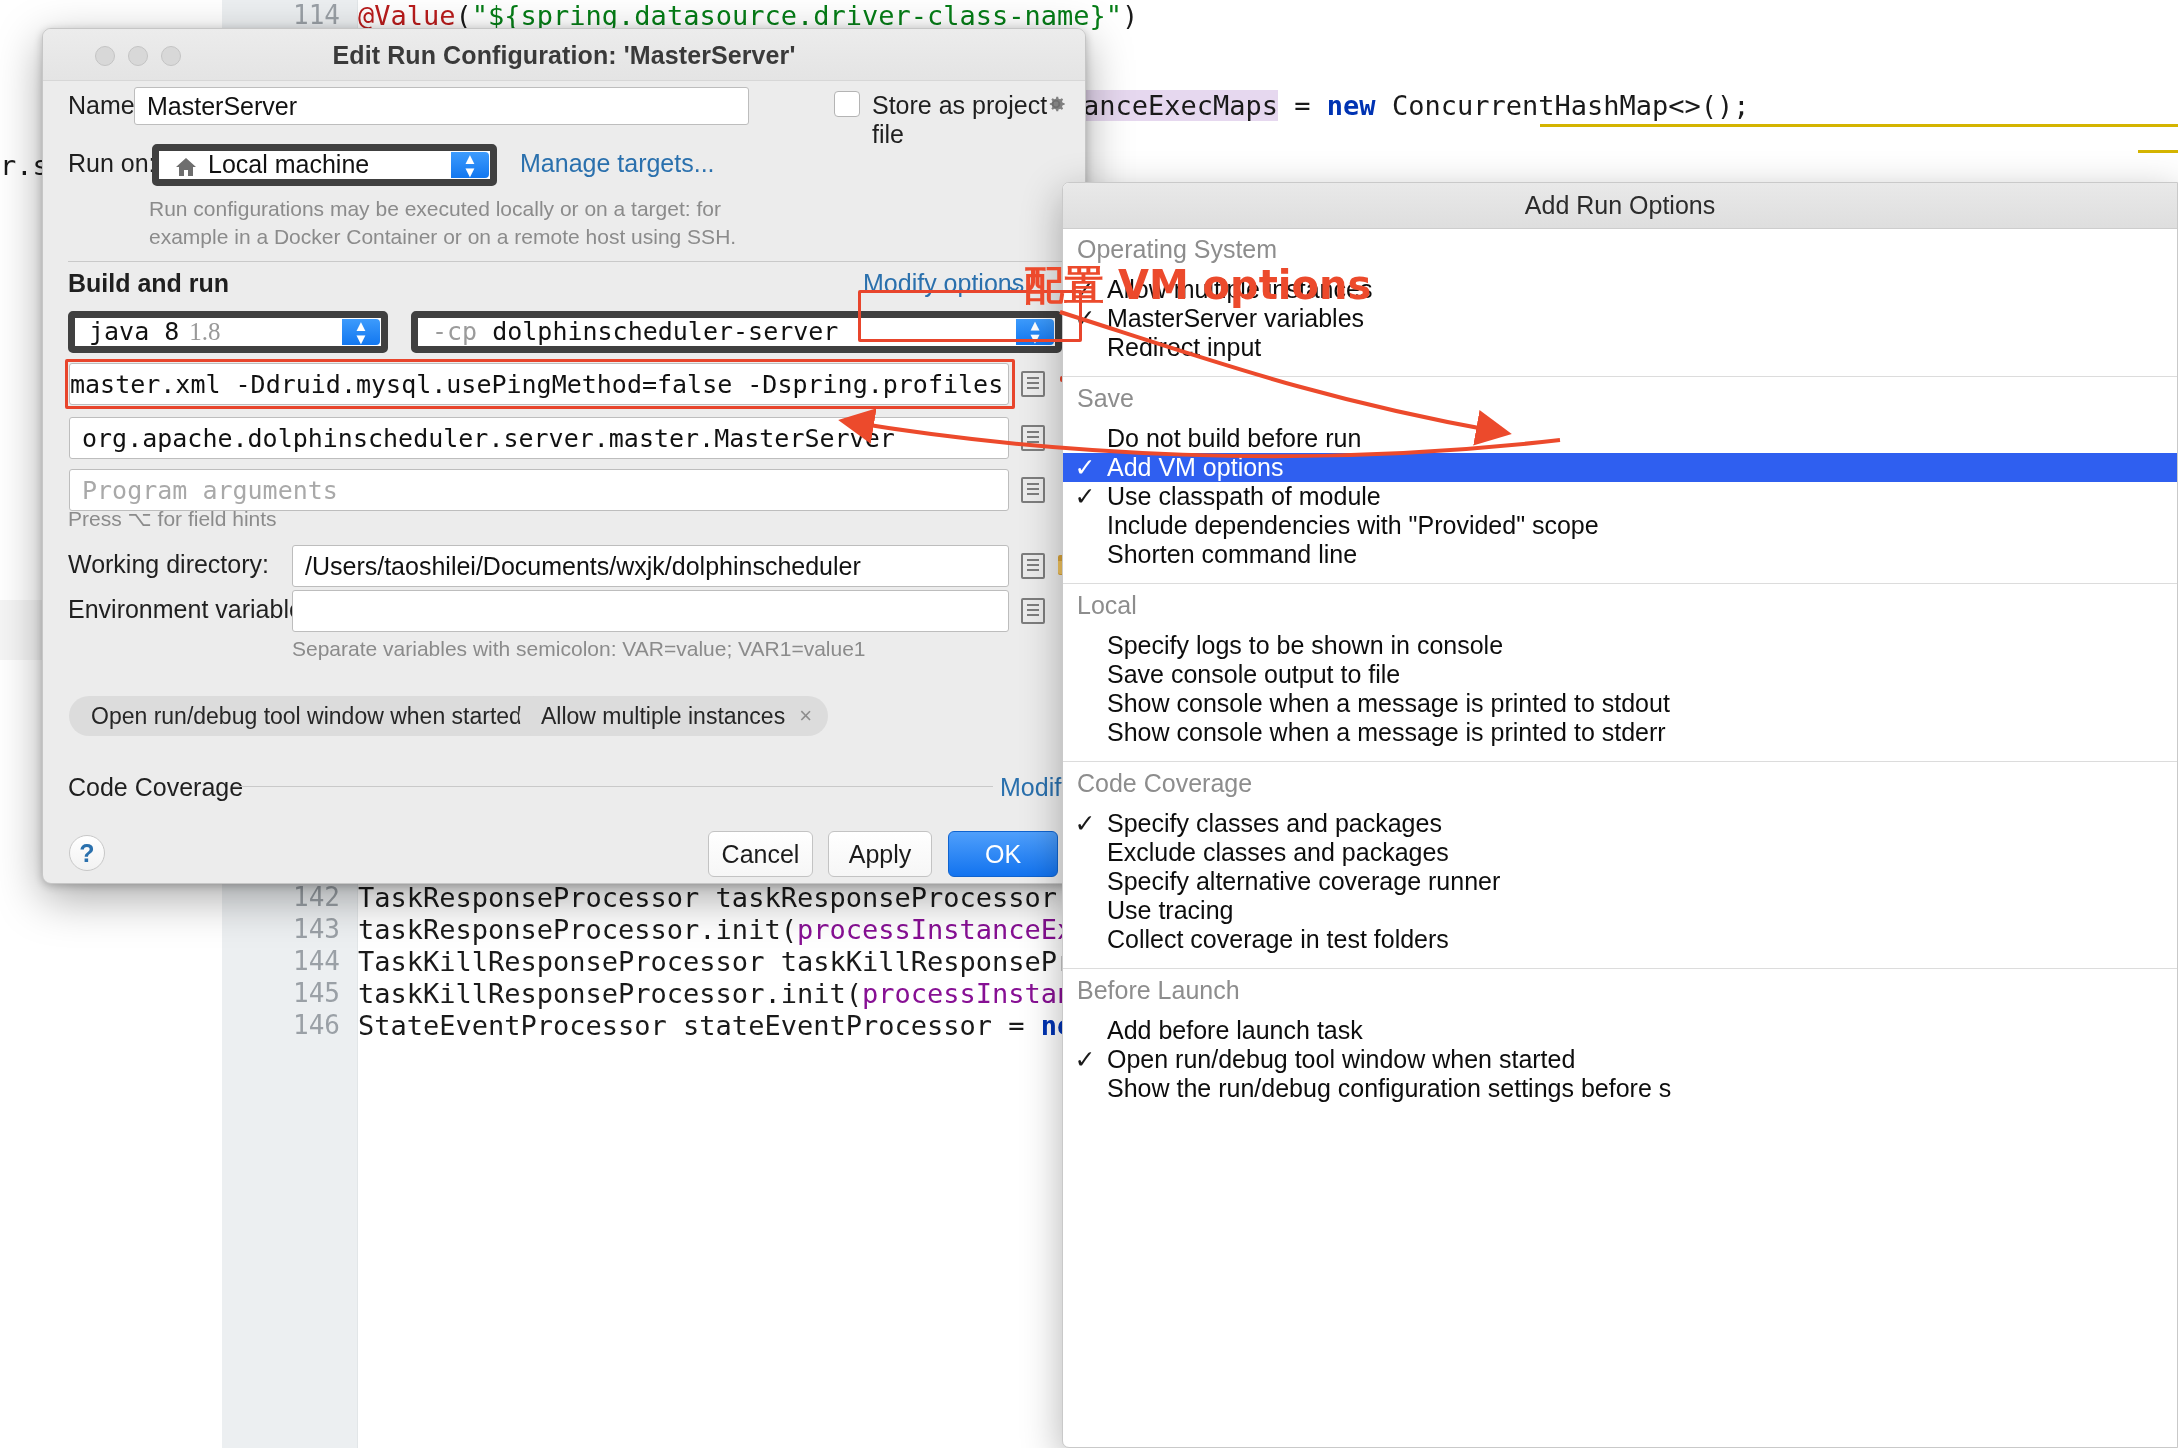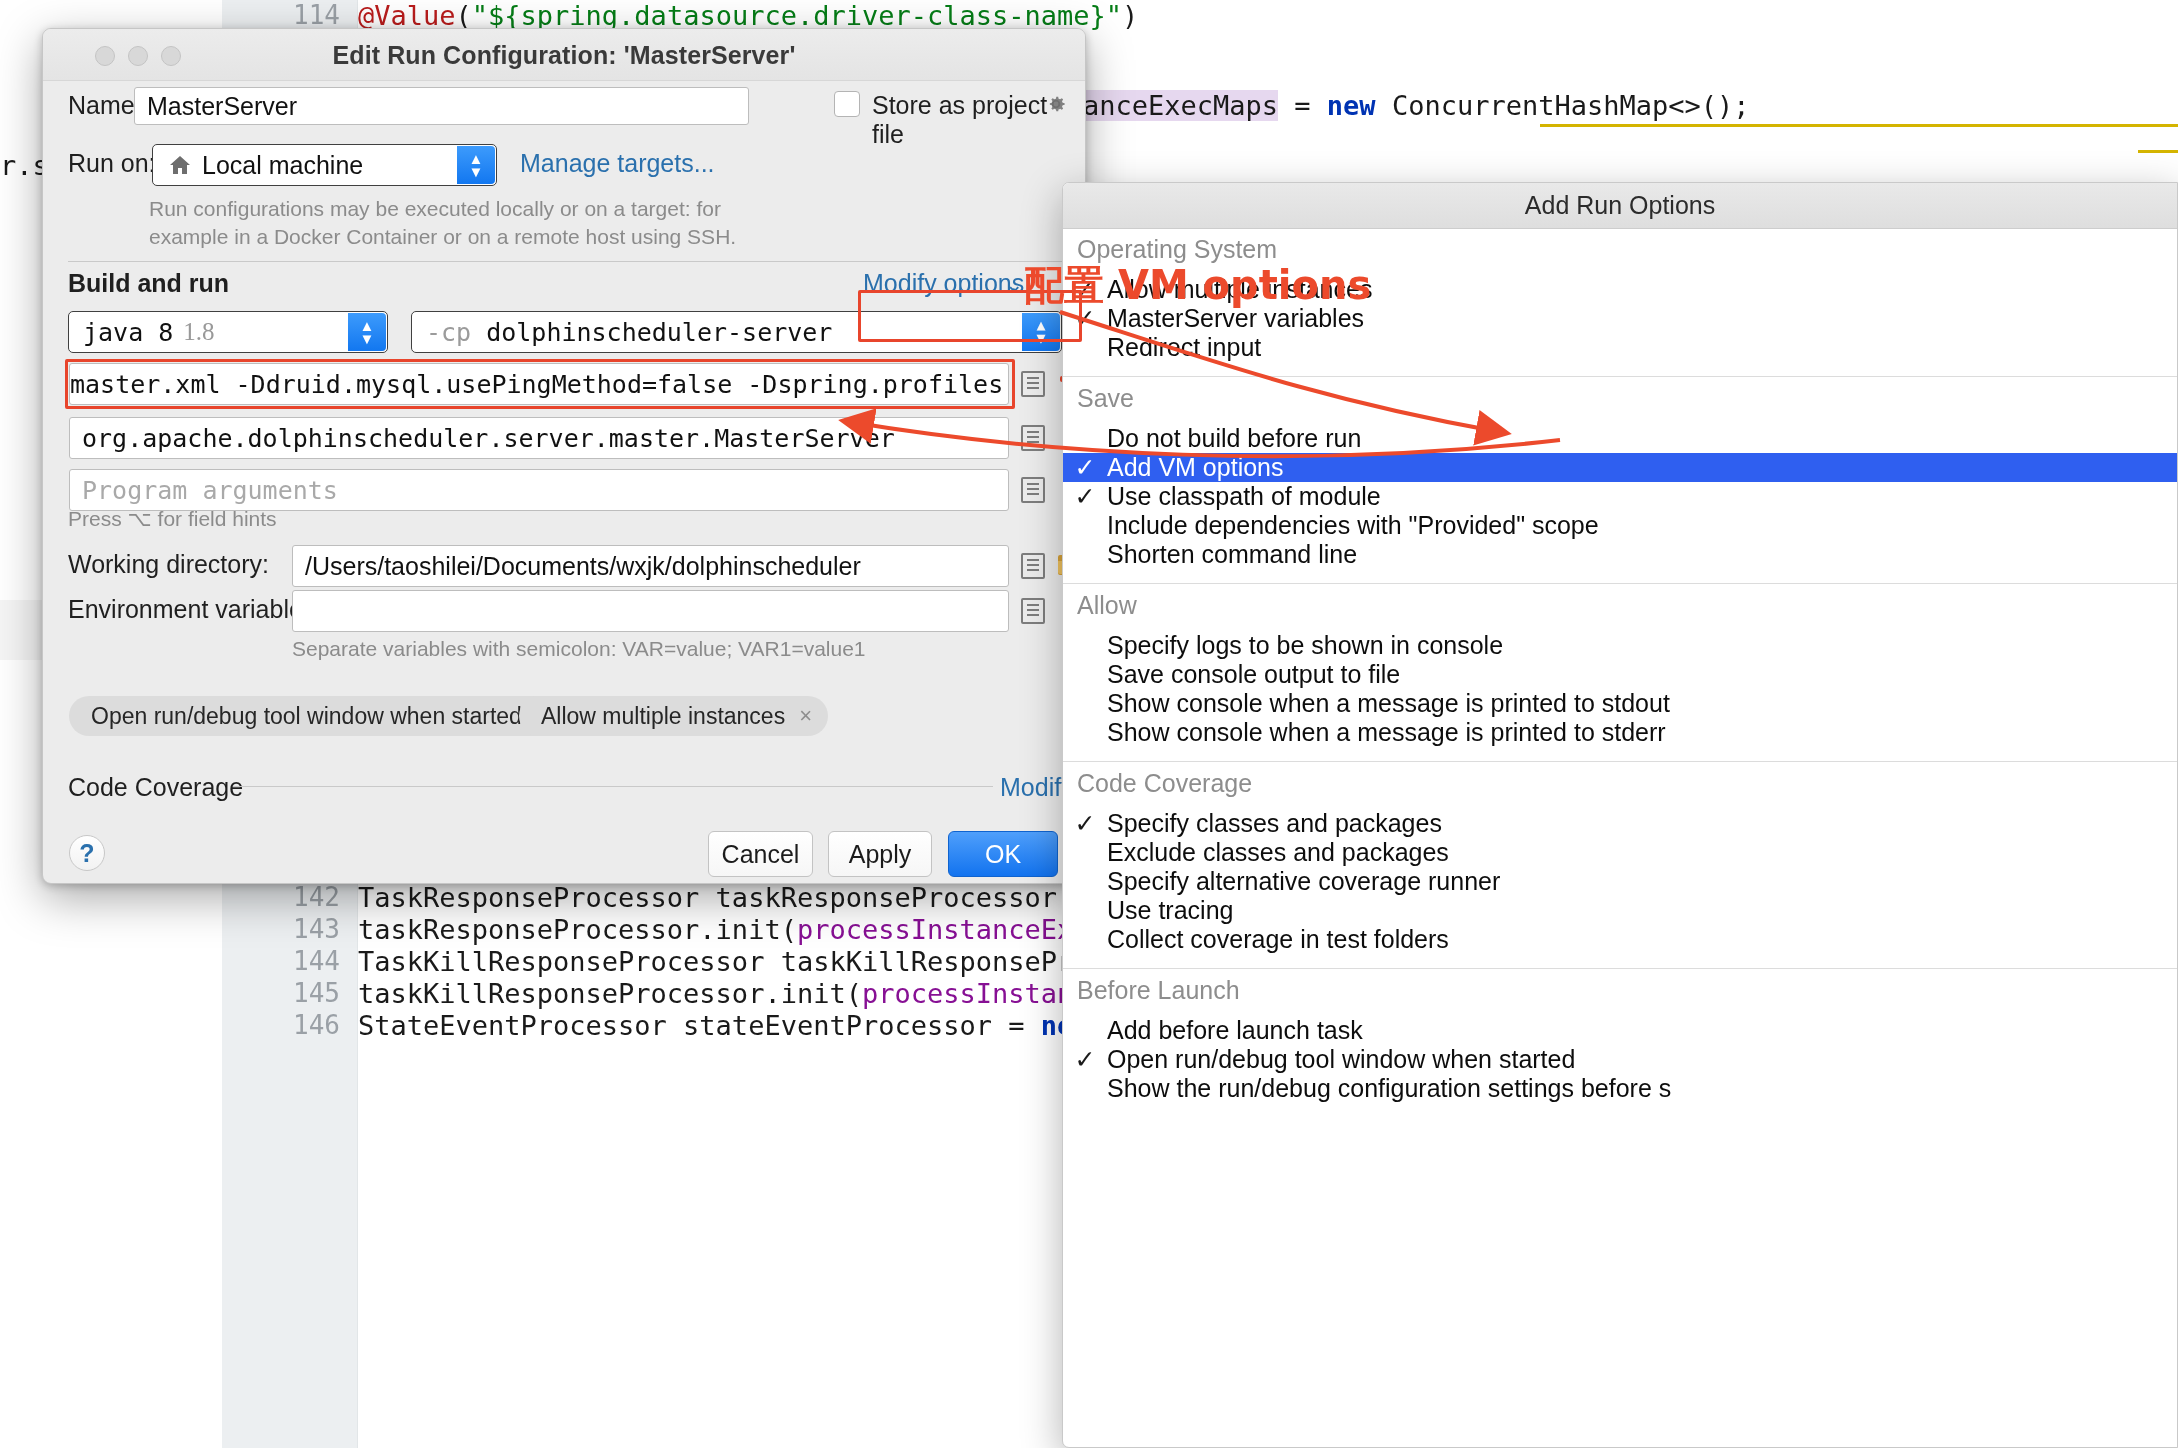--- a/index.html
+++ b/index.html
@@ -73,22 +73,22 @@
     position:absolute; background:#ffffff;
     border:1px solid #bdbdbd; border-radius:3px;
     font-size:25px; color:#111; padding:0 12px;
     display:flex; align-items:center;
   }
   .txtfield.mono { font-family:"DejaVu Sans Mono", monospace; font-size:25px; }
   .txtfield .ph { color:#a9a9a9; }
 
   .combo {
     position:absolute; background:#ffffff;
-    border:1px solid #404040; border-radius:5px;
-    display:flex; align-items:center;
+    border:7px solid #404040; border-radius:5px;
+    display:flex; align-items:flex-end;
     font-size:25px; color:#111; padding-left:14px;
   }
   .combo .stepper {
     position:absolute; right:1px; top:1px; bottom:1px; width:38px;
     background:linear-gradient(#3d9bfc,#1277f0);
     border-radius:0 4px 4px 0;
     display:flex; flex-direction:column; align-items:center; justify-content:center;
     color:#fff; font-size:15px; line-height:13px;
   }
   .combo.gray .stepper { background:linear-gradient(#f4f4f4,#e6e6e6); color:#555;
@@ -359,21 +359,21 @@
       </div>
       <div class="menu-item" style="top: 328px;">
         <span class="chk"></span>
         <span>Include dependencies with "Provided" scope</span>
       </div>
       <div class="menu-item" style="top: 357px;">
         <span class="chk"></span>
         <span>Shorten command line</span>
       </div>
       <div class="menu-sep" style="top: 400px;"></div>
-      <div class="menu-group" style="top: 408px;">Allow</div>
+      <div class="menu-group" style="top: 408px;">Local</div>
       <div class="menu-item" style="top: 448px;">
         <span class="chk"></span>
         <span>Specify logs to be shown in console</span>
       </div>
       <div class="menu-item" style="top: 477px;">
         <span class="chk"></span>
         <span>Save console output to file</span>
       </div>
       <div class="menu-item" style="top: 506px;">
         <span class="chk"></span>

